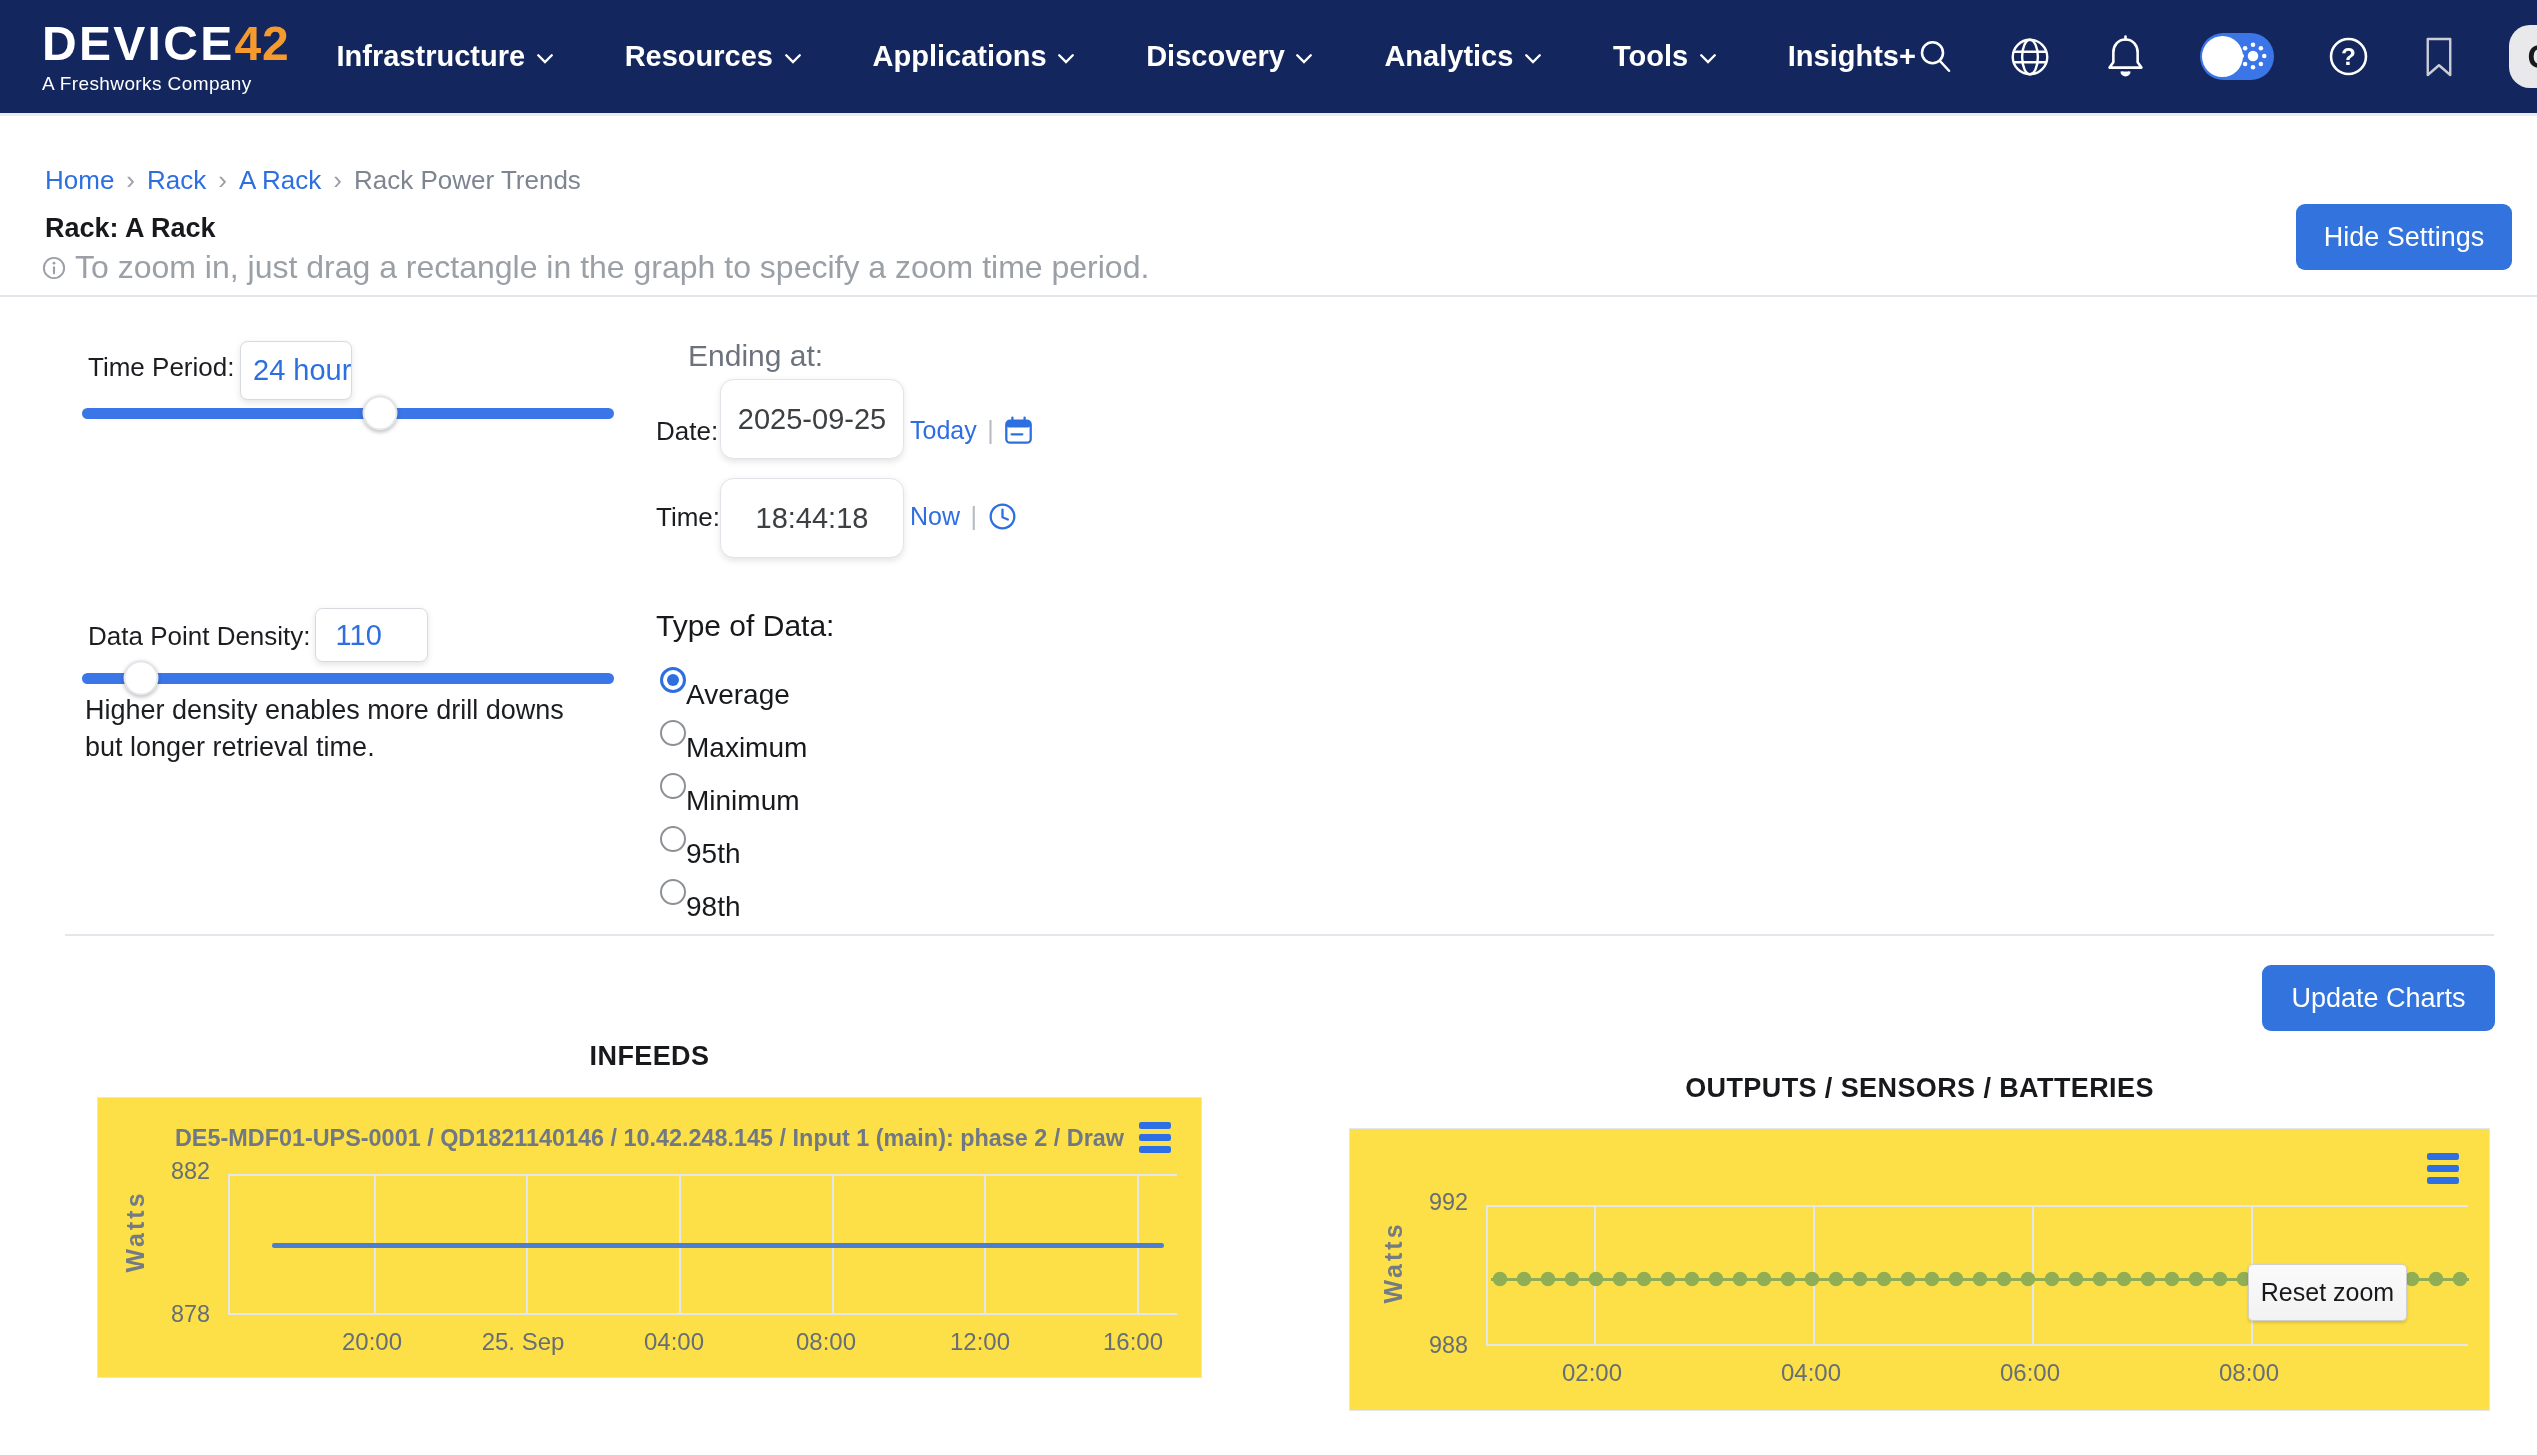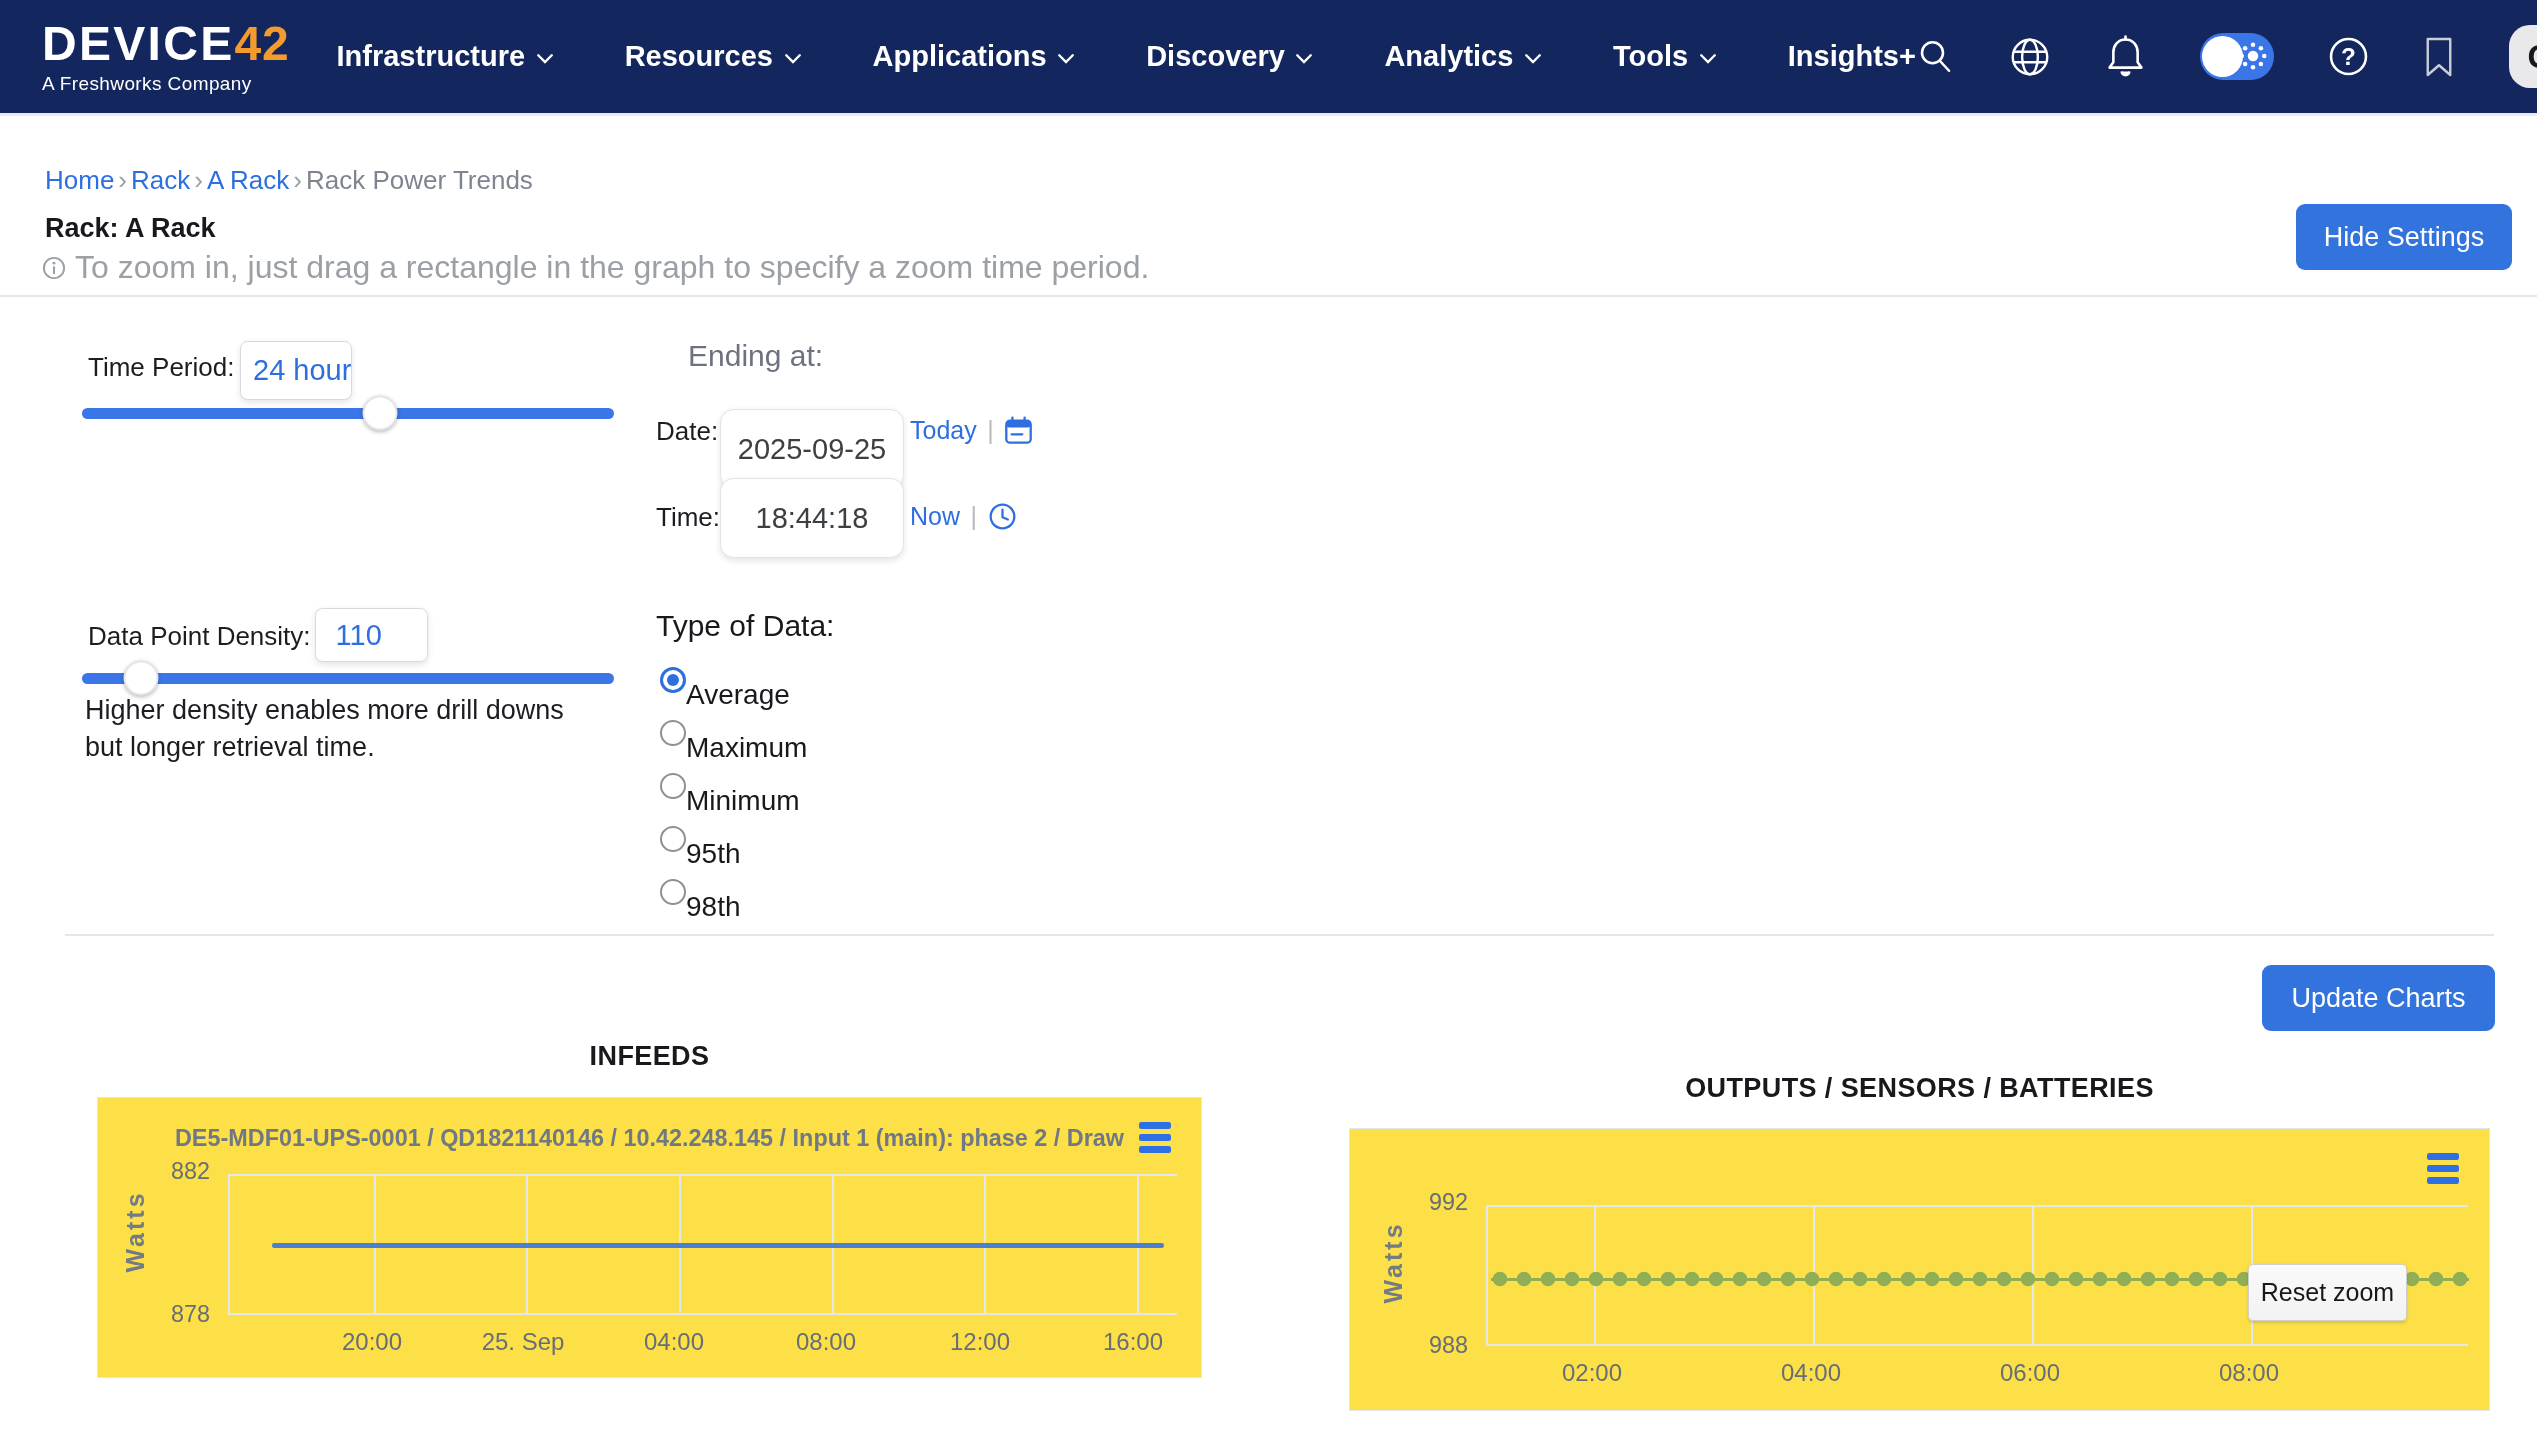--- a/index.html
+++ b/index.html
@@ -25,21 +25,21 @@
   .logo-tagline { color:#ffffff; font-size:19px; font-weight:500; margin-top:6px; letter-spacing:0.4px; }
   .menu { display:flex; margin-left:47px; gap:71px; }
   .menu-item { display:flex; align-items:center; gap:10.6px; color:#ffffff; font-size:29px; font-weight:600; cursor:pointer; }
   .chevron { margin-top:4.5px; }
   .nav-icons { margin-left:auto; margin-right:48px; display:flex; align-items:center; gap:54px; }
   .nav-icon { display:flex; align-items:center; justify-content:center; cursor:pointer; }
   .theme-toggle { width:74px; height:47px; background:#3b76e8; border-radius:23.4px; position:relative; }
   .theme-knob { position:absolute; left:2.3px; top:3px; width:41px; height:41px; background:#ffffff; border-radius:50%; }
   .avatar { width:63px; height:63px; background:#e9e9ec; border-radius:21px; display:flex; align-items:center; justify-content:center; font-size:33px; font-weight:600; color:#17191c; }
   
-  .breadcrumb { position:absolute; left:45px; top:165px; font-size:26px; display:flex; gap:4px; }
+  .breadcrumb { position:absolute; left:45px; top:165px; font-size:26px; display:flex; gap:12px; }
   .crumb-link { color:#2e6fe0; cursor:pointer; }
   .crumb-sep { color:#9aa0a6; }
   .crumb-current { color:#7d8590; }
   .page-title { position:absolute; left:45px; top:213px; font-size:27px; font-weight:700; color:#17191c; }
   .info-row { position:absolute; left:42px; top:249px; display:flex; align-items:center; gap:9px; color:#9aa0a6; font-size:32px; }
   .btn-blue {
     position:absolute; background:#3273de; color:#ffffff; border:none; border-radius:9px;
     font-family:"Liberation Sans",sans-serif; font-size:27px; font-weight:500;
     display:flex; align-items:center; justify-content:center; cursor:pointer;
   }
@@ -51,21 +51,21 @@
   
   .field-label { position:absolute; font-size:26px; font-weight:500; color:#1b1d21; }
   .value-box {
     position:absolute; background:#ffffff; border:1.5px solid #d6d9de; border-radius:7.6px;
     box-shadow:0 2.3px 6px rgba(0,0,0,0.10);
     display:flex; align-items:center; overflow:hidden; white-space:nowrap;
   }
   .tp-box { left:240px; top:341px; width:112px; height:59px; color:#2e6fe0; font-size:29px; padding-left:12px; }
   .density-box { left:315px; top:608px; width:113px; height:54px; color:#2e6fe0; font-size:29px; padding-left:19.6px; }
   .dt-box { border-radius:13.6px; width:184px; height:80px; color:#3d4043; font-size:29px; justify-content:center; border:1.5px solid #e0e3e8; }
-  .date-box { left:720px; top:409px; }
+  .date-box { left:720px; top:379px; }
   .time-box { left:720px; top:478px; }
   .slider { position:absolute; height:10.6px; background:#3b76e8; border-radius:6px; }
   .slider-thumb {
     position:absolute; top:50%; width:35px; height:35px; background:#ffffff;
     border:2.3px solid #e3e6ea; border-radius:50%;
     box-shadow:0 1.5px 4.5px rgba(0,0,0,0.28);
     transform:translate(-50%,-50%); cursor:pointer;
   }
   .slider-1 { left:82px; top:408px; width:532px; }
   .slider-2 { left:82px; top:673px; width:532px; }

